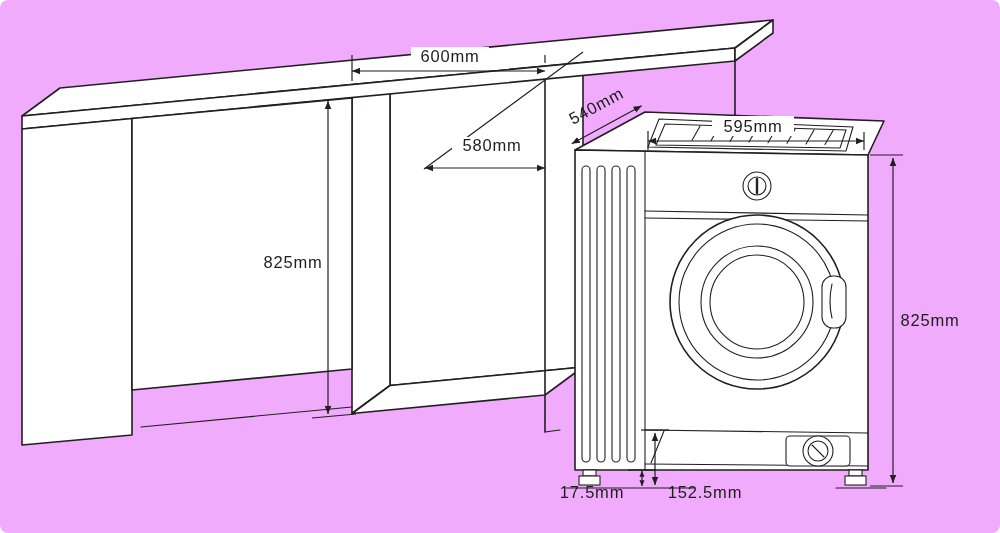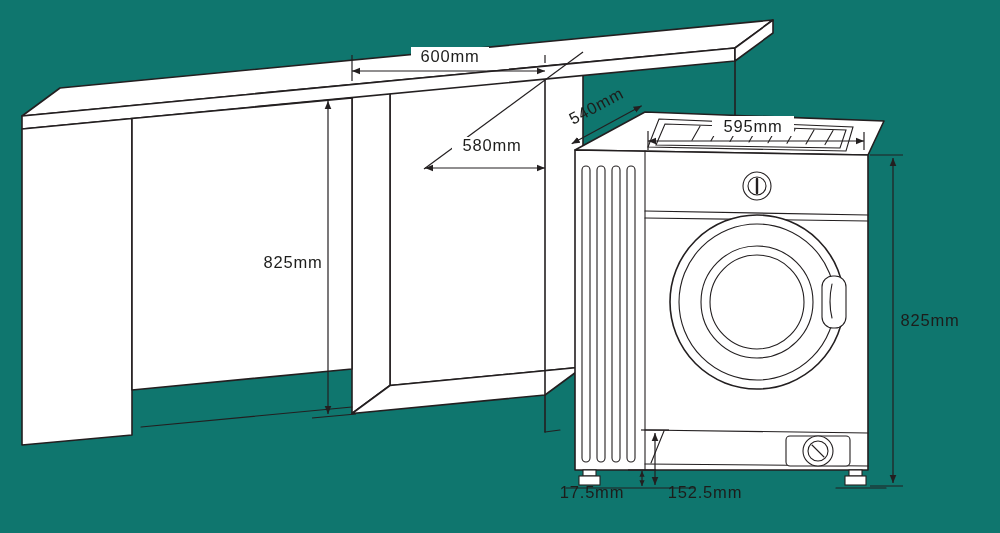--- a/index.html
+++ b/index.html
@@ -1,17 +1,17 @@
 <!DOCTYPE html>
 <html><head>
 <meta charset="utf-8">
 <style>
   html,body{margin:0;padding:0;background:#fff;}
-  .stage{position:relative;width:1000px;height:533px;background:#0f766e;overflow:hidden;
-         font-family:"Liberation Sans",sans-serif;}
+  .stage{position:relative;width:1000px;height:533px;background:#f0abfc;overflow:hidden;
+         font-family:"Liberation Sans",sans-serif;border-radius:8px;}
   svg{display:block;}
   .ol  { fill:#ffffff; stroke:#231f20; stroke-width:1.6; stroke-linejoin:round; }
   .ln  { fill:none;    stroke:#231f20; stroke-width:1.6; stroke-linecap:round; }
   .dt  { fill:none;    stroke:#231f20; stroke-width:1.1; stroke-linecap:round; }
   .dtf { fill:#ffffff; stroke:#231f20; stroke-width:1.1; }
   .dim { fill:none;    stroke:#231f20; stroke-width:1.2; }
   .bg  { fill:#ffffff; stroke:none; }
   .dim-label{ font-family:"Liberation Sans",sans-serif; font-size:16.5px; fill:#1d1d1b;
               letter-spacing:0.8px; }
 </style>

